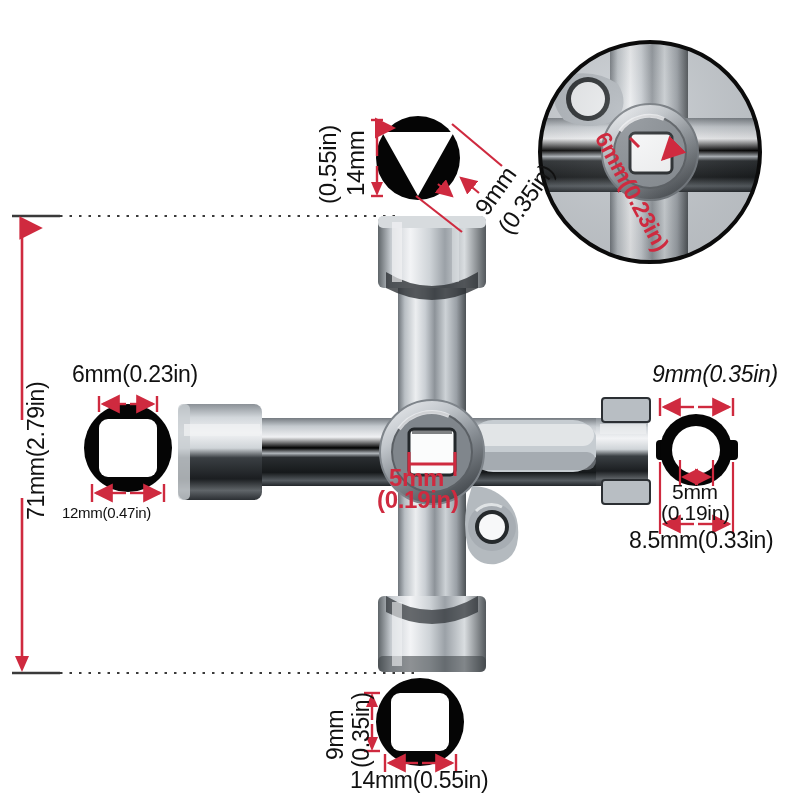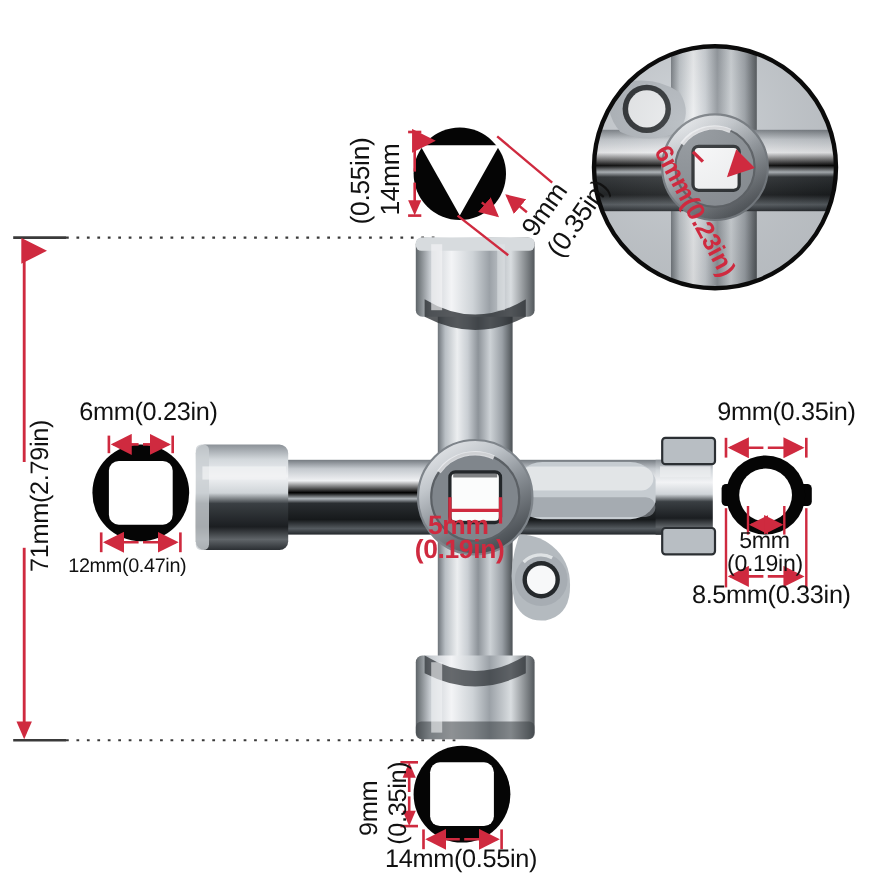--- a/index.html
+++ b/index.html
@@ -272,23 +272,23 @@
 
 <div class="lbl" style="left:24px;top:520px;font-size:23px;transform:rotate(-90deg);transform-origin:0 0;">71mm(2.79in)</div>
 
 <div class="lbl" style="left:343px;top:196px;font-size:24px;transform:rotate(-90deg);transform-origin:0 0;">14mm</div>
 <div class="lbl" style="left:315px;top:204px;font-size:24px;transform:rotate(-90deg);transform-origin:0 0;">(0.55in)</div>
 
 <div class="lbl" style="left:470px;top:205px;font-size:24px;transform:rotate(-55deg);transform-origin:0 0;">9mm</div>
 <div class="lbl" style="left:493px;top:224px;font-size:24px;transform:rotate(-55deg);transform-origin:0 0;">(0.35in)</div>
 
 <div class="lbl" style="left:72px;top:362px;font-size:23px;">6mm(0.23in)</div>
-<div class="lbl" style="left:62px;top:505px;font-size:18px;text-align:right;">12mm(0.47in)</div>
-
-<div class="lbl" style="left:652px;top:362px;font-size:23px;">9mm(0.35in)</div>
+<div class="lbl" style="left:62px;top:505px;font-size:15px;text-align:right;">12mm(0.47in)</div>
+
+<div class="lbl" style="left:652px;top:362px;font-size:23px;font-style:italic;">9mm(0.35in)</div>
 <div class="lbl" style="left:672px;top:481px;font-size:21px;">5mm</div>
 <div class="lbl" style="left:661px;top:502px;font-size:21px;">(0.19in)</div>
 <div class="lbl" style="left:629px;top:528px;font-size:23px;">8.5mm(0.33in)</div>
 
 <div class="lbl" style="left:323px;top:760px;font-size:23px;transform:rotate(-90deg);transform-origin:0 0;">9mm</div>
 <div class="lbl" style="left:349px;top:768px;font-size:23px;transform:rotate(-90deg);transform-origin:0 0;">(0.35in)</div>
 <div class="lbl" style="left:350px;top:768px;font-size:23px;">14mm(0.55in)</div>
 
 <div class="lbl red" style="left:389px;top:465px;font-size:24px;font-weight:bold;">5mm</div>
 <div class="lbl red" style="left:377px;top:487px;font-size:24px;font-weight:bold;">(0.19in)</div>

